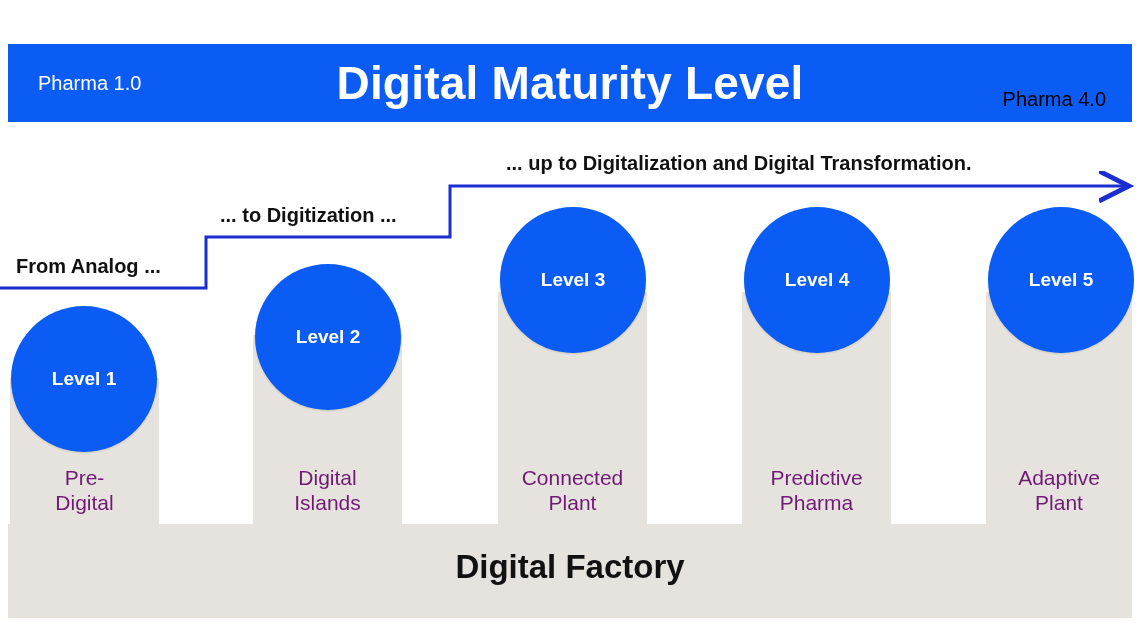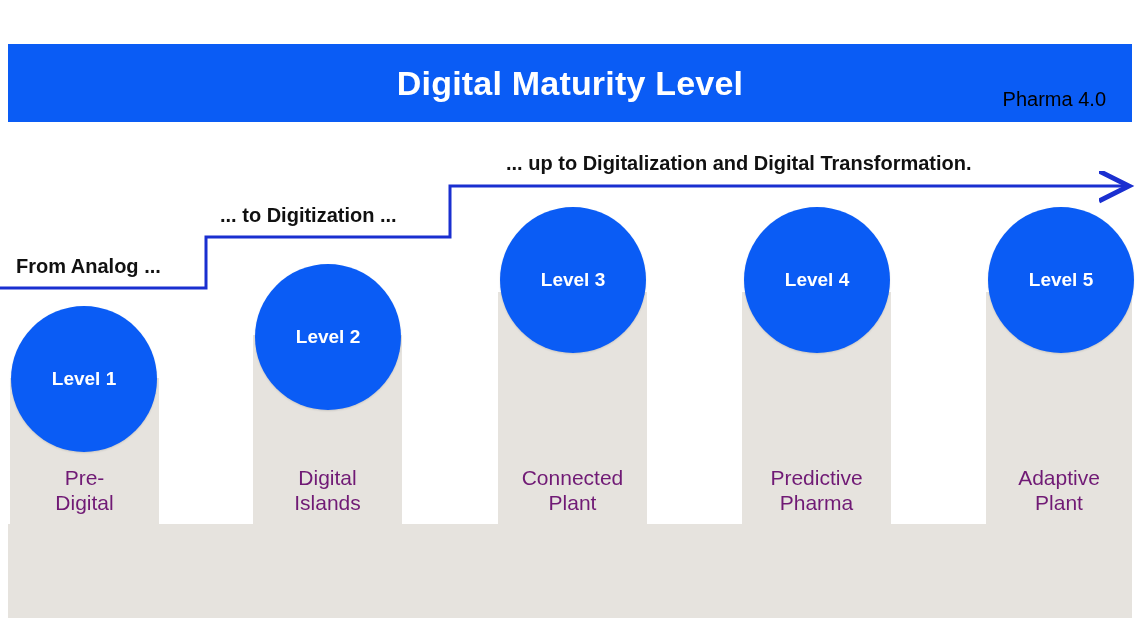--- a/index.html
+++ b/index.html
@@ -6,21 +6,21 @@
   body{width:1140px;height:642px;position:relative;overflow:hidden;
        font-family:"Liberation Sans","DejaVu Sans",sans-serif;}
 
   #canvas{position:absolute;left:0;top:0;width:1140px;height:642px;}
 
   
   .banner{position:absolute;left:8px;top:44px;width:1124px;height:78px;
           background:#0a5cf5;}
   .banner-title{position:absolute;left:0;top:0;width:1124px;height:78px;
           display:flex;align-items:center;justify-content:center;
-          color:#ffffff;font-size:34px;font-weight:bold;letter-spacing:.2px;}
+          color:#ffffff;font-size:46px;font-weight:bold;letter-spacing:.2px;}
   .banner-left{position:absolute;left:30px;top:0;height:78px;
           display:flex;align-items:center;color:#ffffff;font-size:20px;}
   .banner-right{position:absolute;right:26px;top:16px;height:78px;
           display:flex;align-items:center;color:#000000;font-size:20px;}
 
   
   .base{position:absolute;left:8px;top:524px;width:1124px;height:94px;
         background:#e6e3de;}
   .base-label{position:absolute;left:8px;top:548px;width:1124px;
         text-align:center;font-size:33px;font-weight:bold;color:#111111;}
@@ -42,25 +42,27 @@
 
   svg.steps{position:absolute;left:0;top:0;width:1140px;height:642px;
         pointer-events:none;}
 </style>
 </head>
 <body>
 
 <div id="canvas">
 
   <div class="banner">
+    <div class="banner-left">Pharma 1.0</div>
     <div class="banner-title">Digital Maturity Level</div>
     <div class="banner-right">Pharma 4.0</div>
   </div>
 
   <div class="base"></div>
+  <div class="base-label">Digital Factory</div>
 
   <div id="bars-layer">
       <div class="bar" style="left: 10px; top: 378px; width: 149px; height: 146px; background: rgb(230, 227, 222);"></div>
       <div class="bar-caption" style="left: 10px; top: 466px; width: 149px;">Pre-
 Digital</div>
       <div class="bar" style="left: 253px; top: 335px; width: 149px; height: 189px; background: rgb(230, 227, 222);"></div>
       <div class="bar-caption" style="left: 253px; top: 466px; width: 149px;">Digital
 Islands</div>
       <div class="bar" style="left: 498px; top: 292px; width: 149px; height: 232px; background: rgb(230, 227, 222);"></div>
       <div class="bar-caption" style="left: 490px; top: 466px; width: 165px;">Connected

